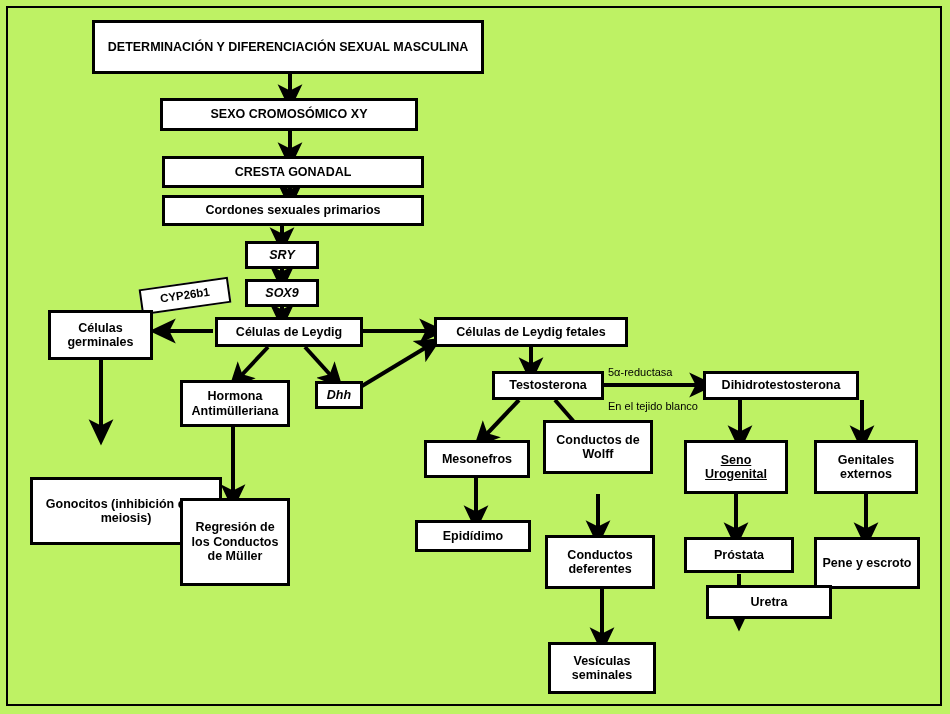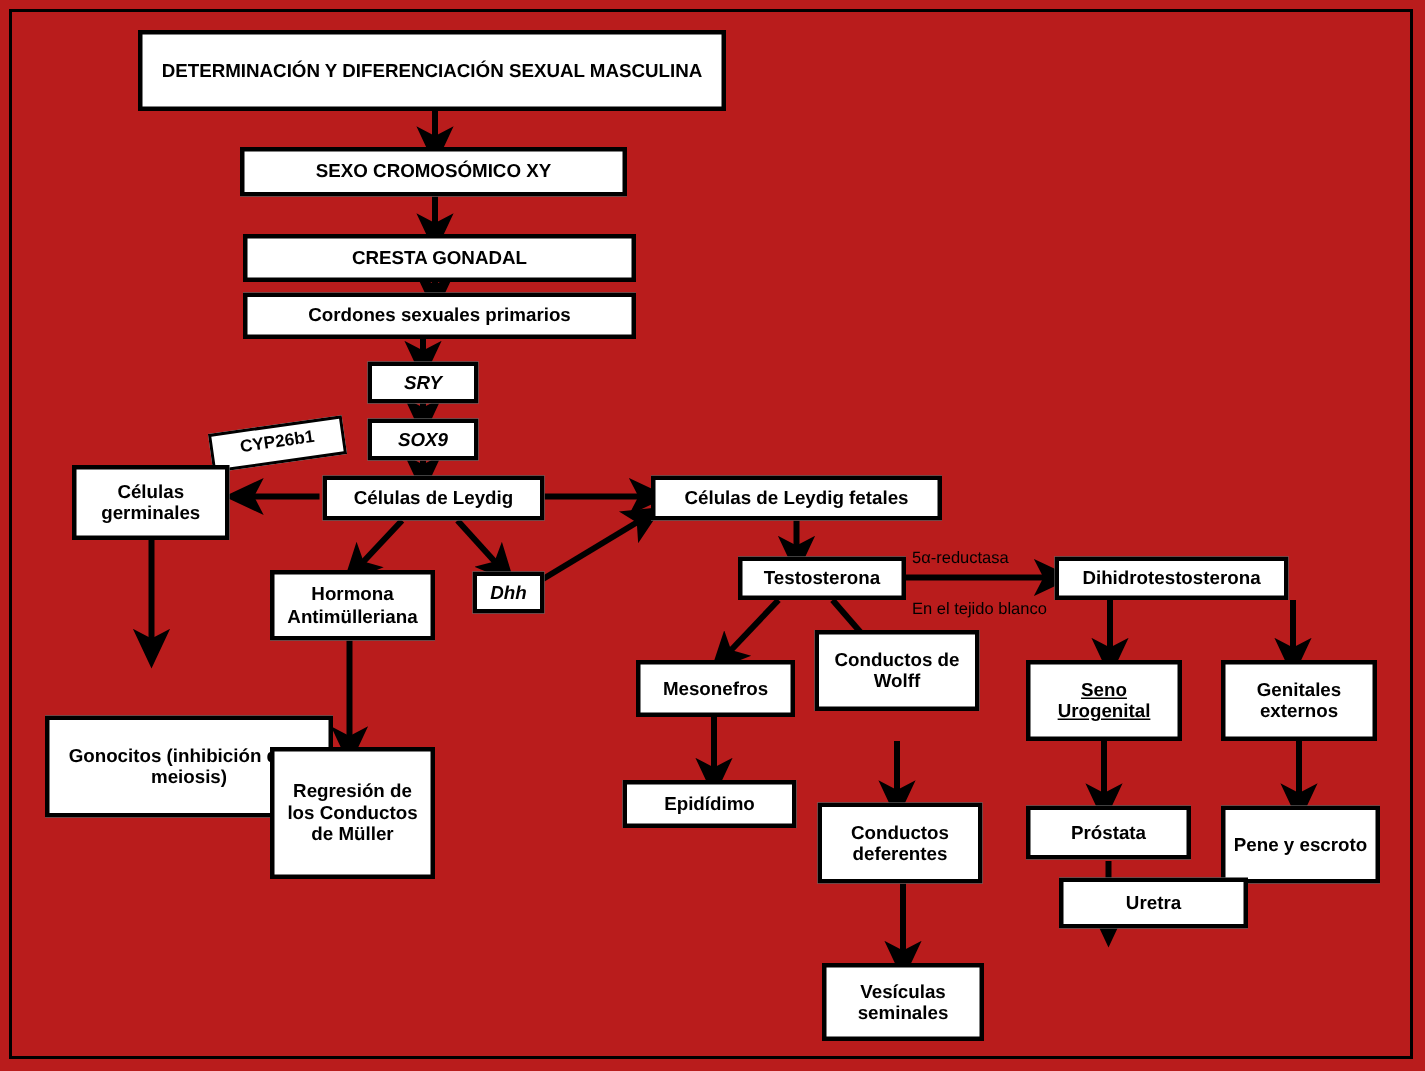--- a/index.html
+++ b/index.html
@@ -5,21 +5,21 @@
   html, body {
     margin: 0;
     padding: 0;
     background: #ffffff;
     font-family: "Liberation Sans", sans-serif;
   }
   #canvas {
     position: relative;
     width: 950px;
     height: 714px;
-    background: #b91c1c;
+    background: #bef264;
     overflow: hidden;
   }
   #frame {
     position: absolute;
     left: 6px;
     top: 6px;
     width: 936px;
     height: 700px;
     border: 2px solid #000;
     box-sizing: border-box;

